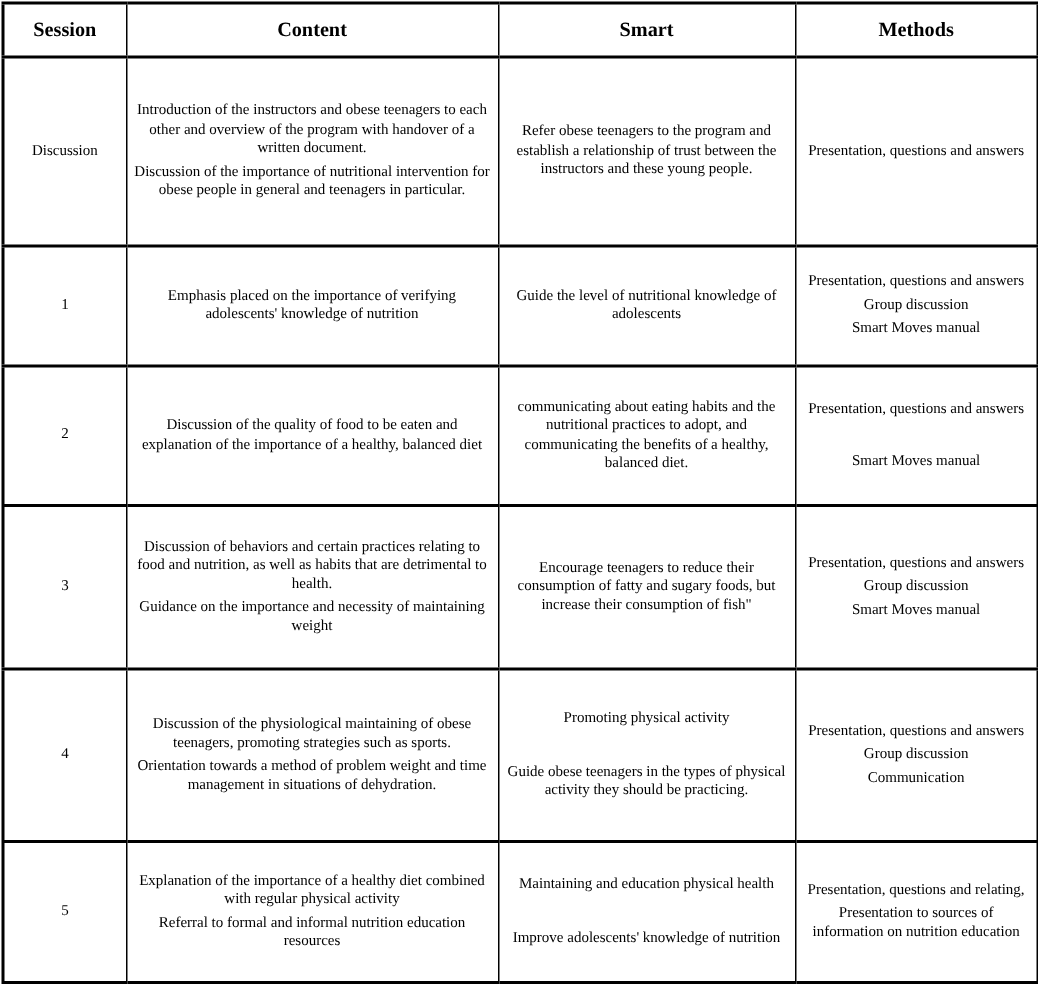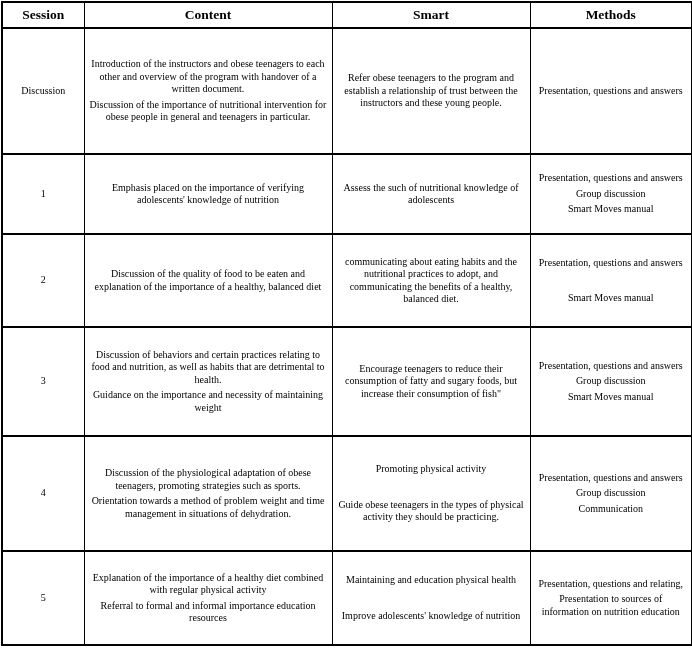--- a/index.html
+++ b/index.html
@@ -36,21 +36,21 @@
     border-bottom: 2px solid #000;
     text-align: center;
     vertical-align: middle;
     padding: 2px 4px;
     font-size: 10px;
     line-height: 1.25;
     box-sizing: border-box;
   }
   table.sessions th {
     font-weight: bold;
-    height: 26px;
+    height: 36px;
     font-size: 13.5px;
   }
   td p {
     margin: 3px 0;
   }
   td p.spacer {
     height: 17px;
     margin: 0;
   }
   
@@ -97,21 +97,21 @@
           </td>
         </tr>
         <tr>
           <td>
             <p>1</p>
           </td>
           <td>
             <p>Emphasis placed on the importance of verifying adolescents' knowledge of nutrition</p>
           </td>
           <td>
-            <p>Assess the such of nutritional knowledge of adolescents</p>
+            <p>Guide the level of nutritional knowledge of adolescents</p>
           </td>
           <td>
             <p>Presentation, questions and answers</p>
             <p>Group discussion</p>
             <p>Smart Moves manual</p>
           </td>
         </tr>
         <tr>
           <td>
             <p>2</p>
@@ -143,41 +143,41 @@
             <p>Presentation, questions and answers</p>
             <p>Group discussion</p>
             <p>Smart Moves manual</p>
           </td>
         </tr>
         <tr>
           <td>
             <p>4</p>
           </td>
           <td>
-            <p>Discussion of the physiological adaptation of obese teenagers, promoting strategies such as sports.</p>
+            <p>Discussion of the physiological maintaining of obese teenagers, promoting strategies such as sports.</p>
             <p>Orientation towards a method of problem weight and time management in situations of dehydration.</p>
           </td>
           <td>
             <p>Promoting physical activity</p>
             <p class="spacer"></p>
             <p>Guide obese teenagers in the types of physical activity they should be practicing.</p>
           </td>
           <td>
             <p>Presentation, questions and answers</p>
             <p>Group discussion</p>
             <p>Communication</p>
           </td>
         </tr>
         <tr>
           <td>
             <p>5</p>
           </td>
           <td>
             <p>Explanation of the importance of a healthy diet combined with regular physical activity</p>
-            <p>Referral to formal and informal importance education resources</p>
+            <p>Referral to formal and informal nutrition education resources</p>
           </td>
           <td>
             <p>Maintaining and education physical health</p>
             <p class="spacer"></p>
             <p>Improve adolescents' knowledge of nutrition</p>
           </td>
           <td>
             <p>Presentation, questions and relating,</p>
             <p>Presentation to sources of information on nutrition education</p>
           </td>

